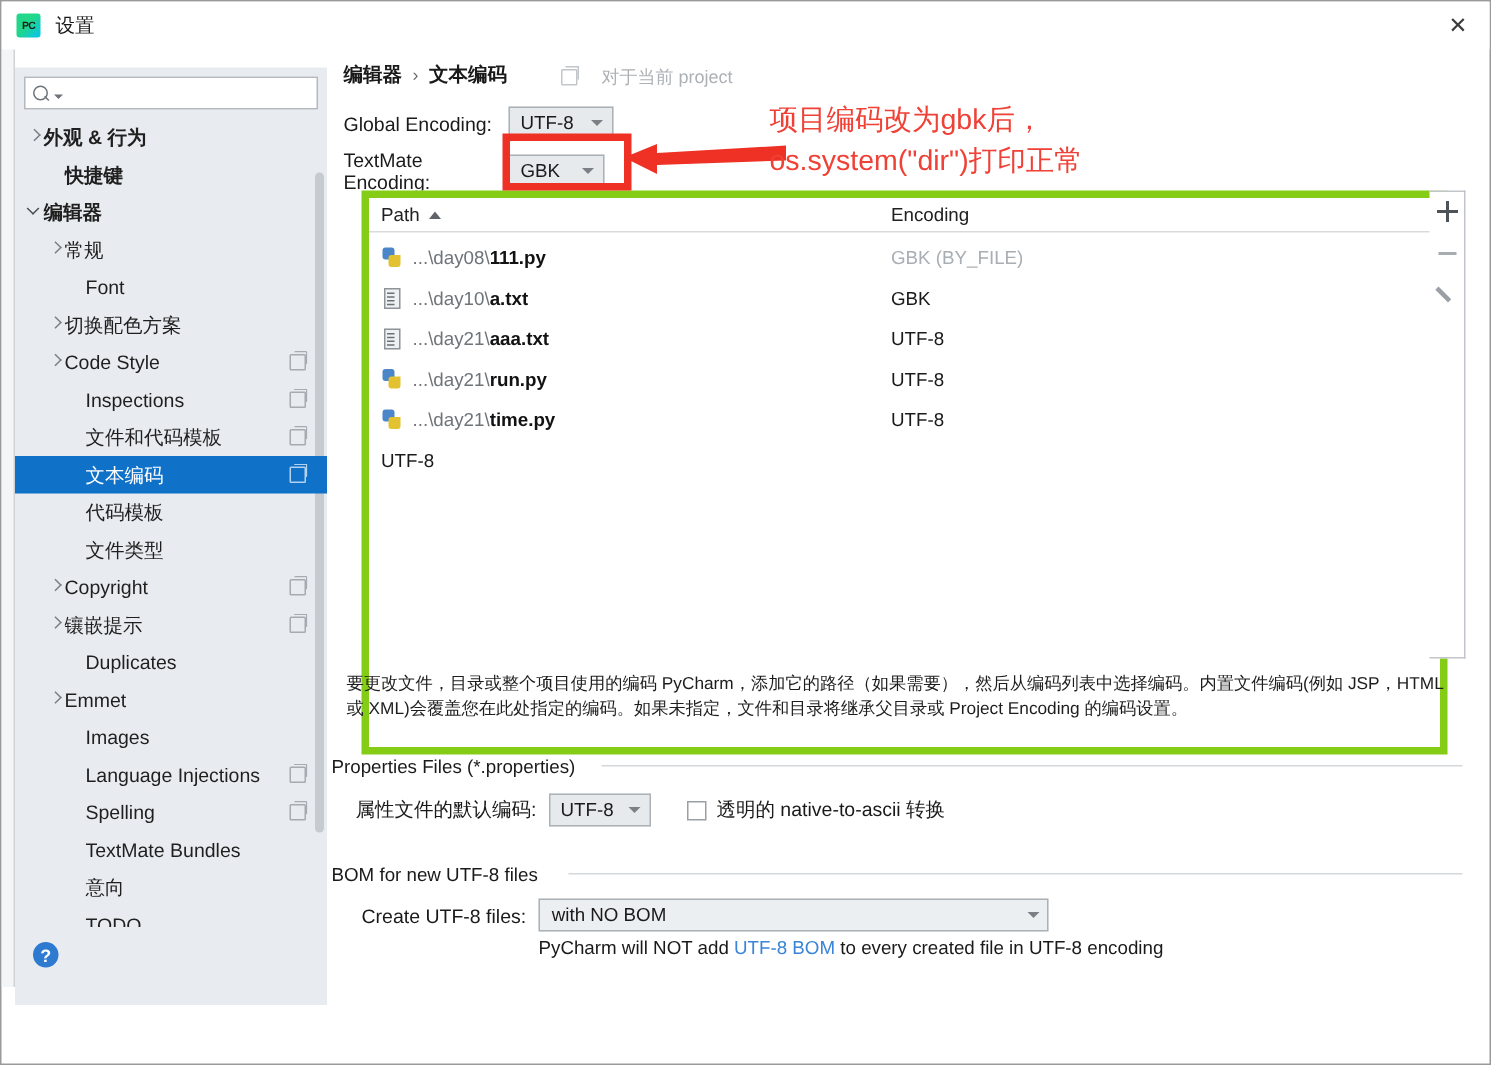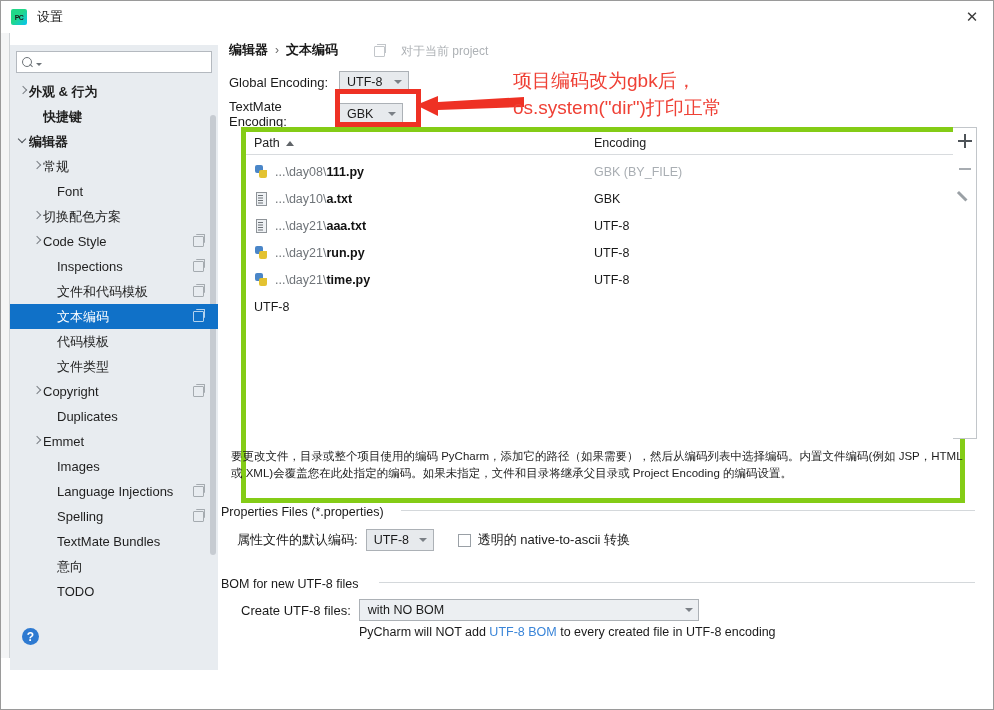--- a/index.html
+++ b/index.html
@@ -392,20 +392,25 @@
           <span class="arrow"></span>
           <span class="tree-label">代码模板</span>
         </div>
         <div class="tree-row" style="padding-left: 36px;">
           <span class="arrow"></span>
           <span class="tree-label">文件类型</span>
         </div>
         <div class="tree-row" style="padding-left: 22px;">
           <span class="arrow right"></span>
           <span class="tree-label">Copyright</span>
+          <span class="copy-badge"></span>
+        </div>
+        <div class="tree-row" style="padding-left: 22px;">
+          <span class="arrow right"></span>
+          <span class="tree-label">镶嵌提示</span>
           <span class="copy-badge"></span>
         </div>
         <div class="tree-row" style="padding-left: 36px;">
           <span class="arrow"></span>
           <span class="tree-label">Duplicates</span>
         </div>
         <div class="tree-row" style="padding-left: 22px;">
           <span class="arrow right"></span>
           <span class="tree-label">Emmet</span>
         </div>

